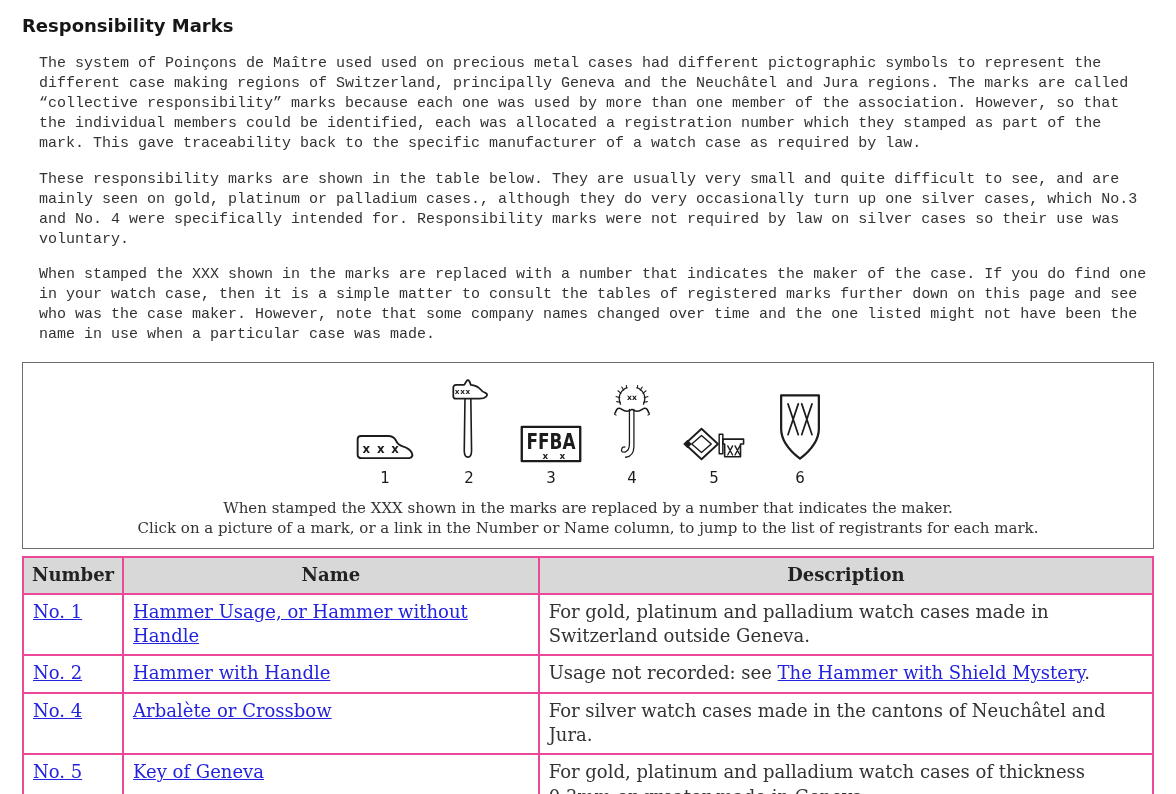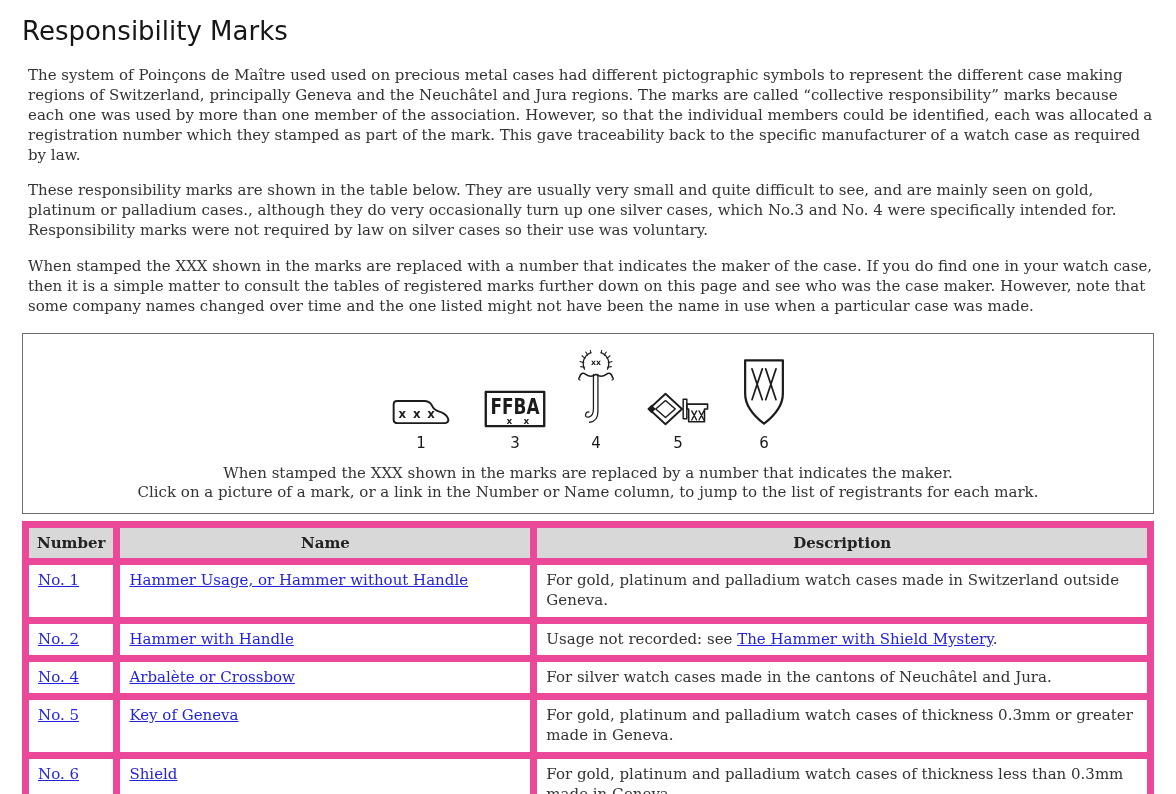--- a/index.html
+++ b/index.html
@@ -7,26 +7,26 @@
     width:1176px;
     box-sizing:border-box;
     font-family:"DejaVu Serif", serif;
     font-size:15px;
     line-height:1.34;
     color:#333;
     padding:10px 22px 16px 22px;
   }
   .page-title{
     font-family:"DejaVu Sans", sans-serif;
-    font-size:26px;
-    font-weight:normal;
+    font-size:18px;
+    font-weight:bold;
     color:#161616;
     margin:4px 0 16px 0;
   }
-  p.body-text{margin:0 0 15px 6px;}
+  p.body-text{margin:0 0 15px 17px;font-family:Liberation Mono, monospace;}
   a{color:#2323dd;text-decoration:underline;cursor:pointer;}
 
   
   .marks-panel{
     border:1px solid #6e6e6e;
     margin-top:17px;
     padding:16px 10px 10px 10px;
     text-align:center;
   }
   .marks-row{
@@ -63,25 +63,25 @@
   }
 
   
   table.marks-table{
     border-collapse:collapse;
     width:100%;
     margin-top:7px;
     border:1px solid #7c7c7c;
   }
   .marks-table th, .marks-table td{
-    border:7px solid #ec4899;
+    border:2px solid #ec4899;
     padding:5px 9px 6px 9px;
     vertical-align:top;
     text-align:left;
-    font-size:15px;
+    font-size:18px;
     line-height:1.35;
   }
   .marks-table th{
     background:#d8d8d8;
     text-align:center;
     font-weight:bold;
     color:#222;
     padding:5px 8px;
   }
   .col-number{width:7%;}
@@ -101,20 +101,28 @@
   <div class="marks-row">
 
     <a class="mark">
       <svg width="66" height="36" viewBox="0 0 95 52">
         <path class="ink" stroke-width="2.8" d="M8,18 Q8,13 13,13 L52,13 Q60,13 63,19 Q66,26 73,28 Q83,31 86,37 Q89,43 83,45 L14,45 Q8,45 8,40 Z"></path>
         <text class="stamp-text" x="15" y="38" font-size="17" letter-spacing="2">x x x</text>
       </svg>
       <span class="mark-number">1</span>
     </a>
 
+    <a class="mark">
+      <svg width="42" height="84" viewBox="0 0 55 115">
+        <path class="ink" stroke-width="2.4" d="M6,24 L6,12 Q6,8 10,8 L21,8 L24,3 Q26,0 28,3 L30,8 Q38,9 42,13 Q46,18 50,19 Q54,21 51,24 Q48,27 42,27 L10,27 Q6,27 6,24 Z"></path>
+        <path class="ink" stroke-width="2.2" d="M22,27 L21,98 Q21,107 26,107 Q31,107 31,98 L30,27"></path>
+        <text class="stamp-text" x="8" y="21" font-size="10" letter-spacing="1">xxx</text>
+      </svg>
+      <span class="mark-number">2</span>
+    </a>
 
     <a class="mark">
       <svg width="62" height="38" viewBox="0 0 105 64">
         <rect class="ink" stroke-width="4" x="3" y="3" width="99" height="58"></rect>
         <text class="stamp-text" x="11" y="41" font-size="36" textLength="83" lengthAdjust="spacingAndGlyphs">FFBA</text>
         <text class="stamp-text" x="38" y="57" font-size="15" letter-spacing="7">x x</text>
       </svg>
       <span class="mark-number">3</span>
     </a>
 

